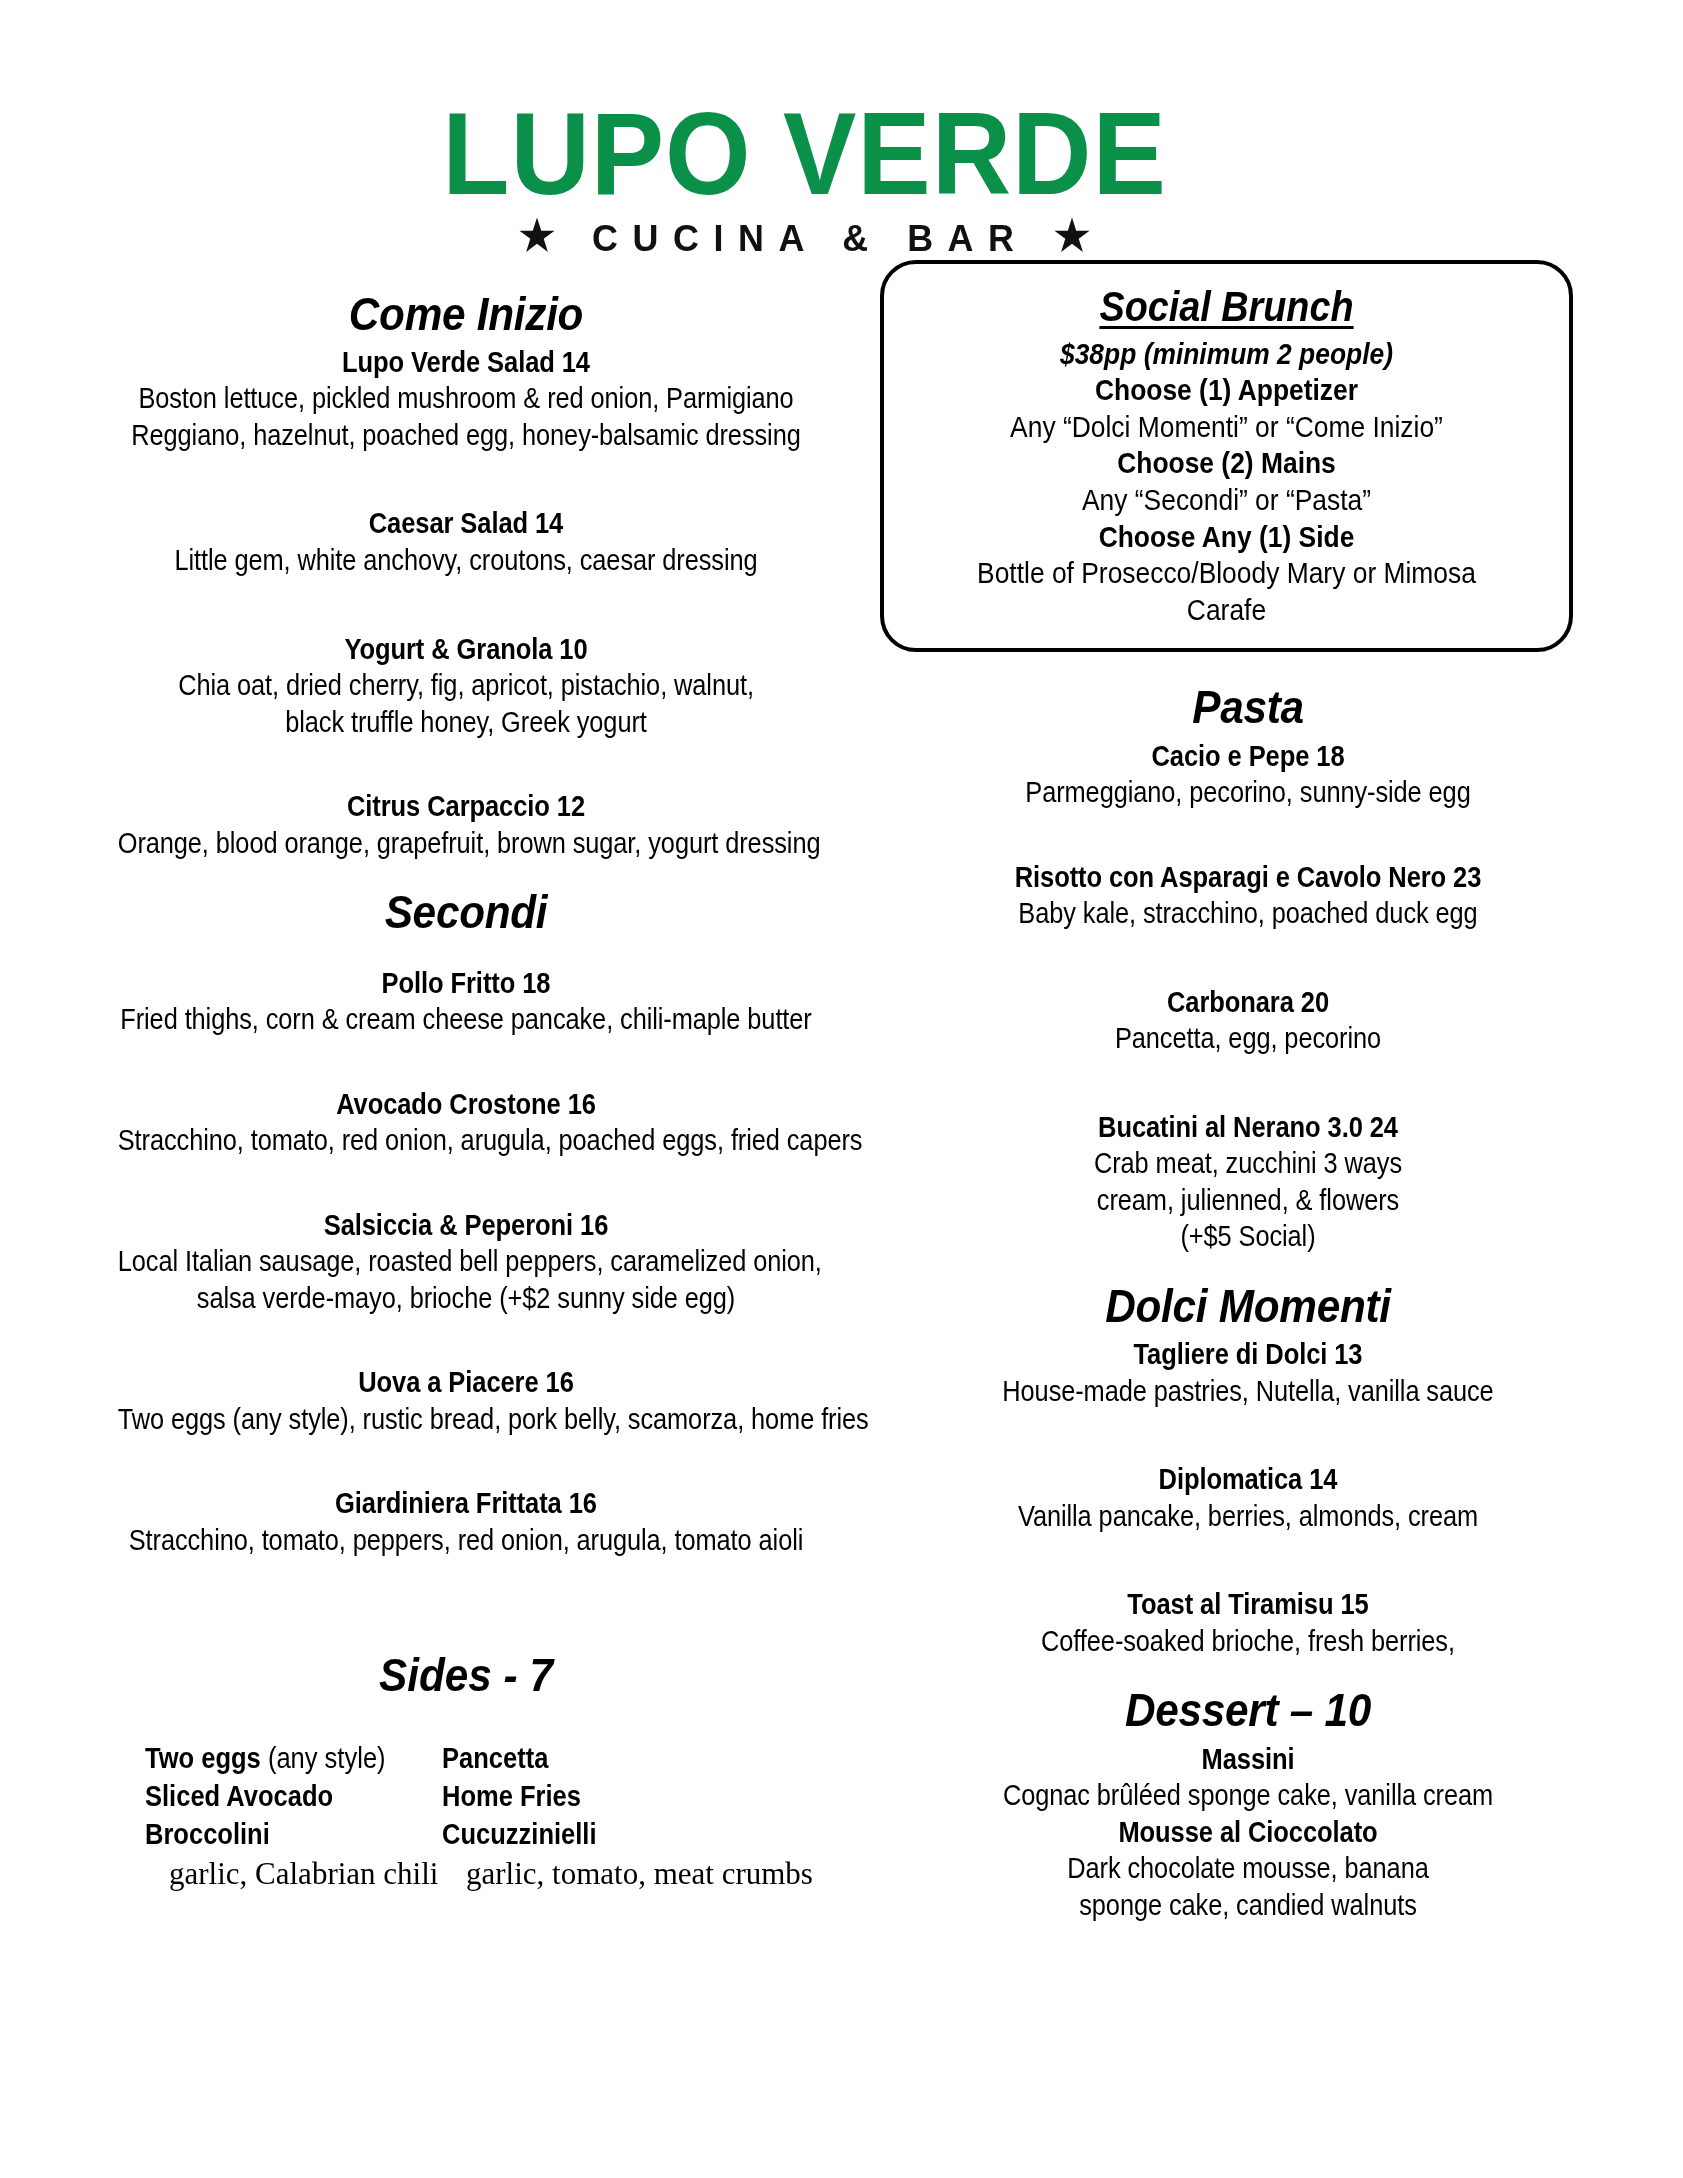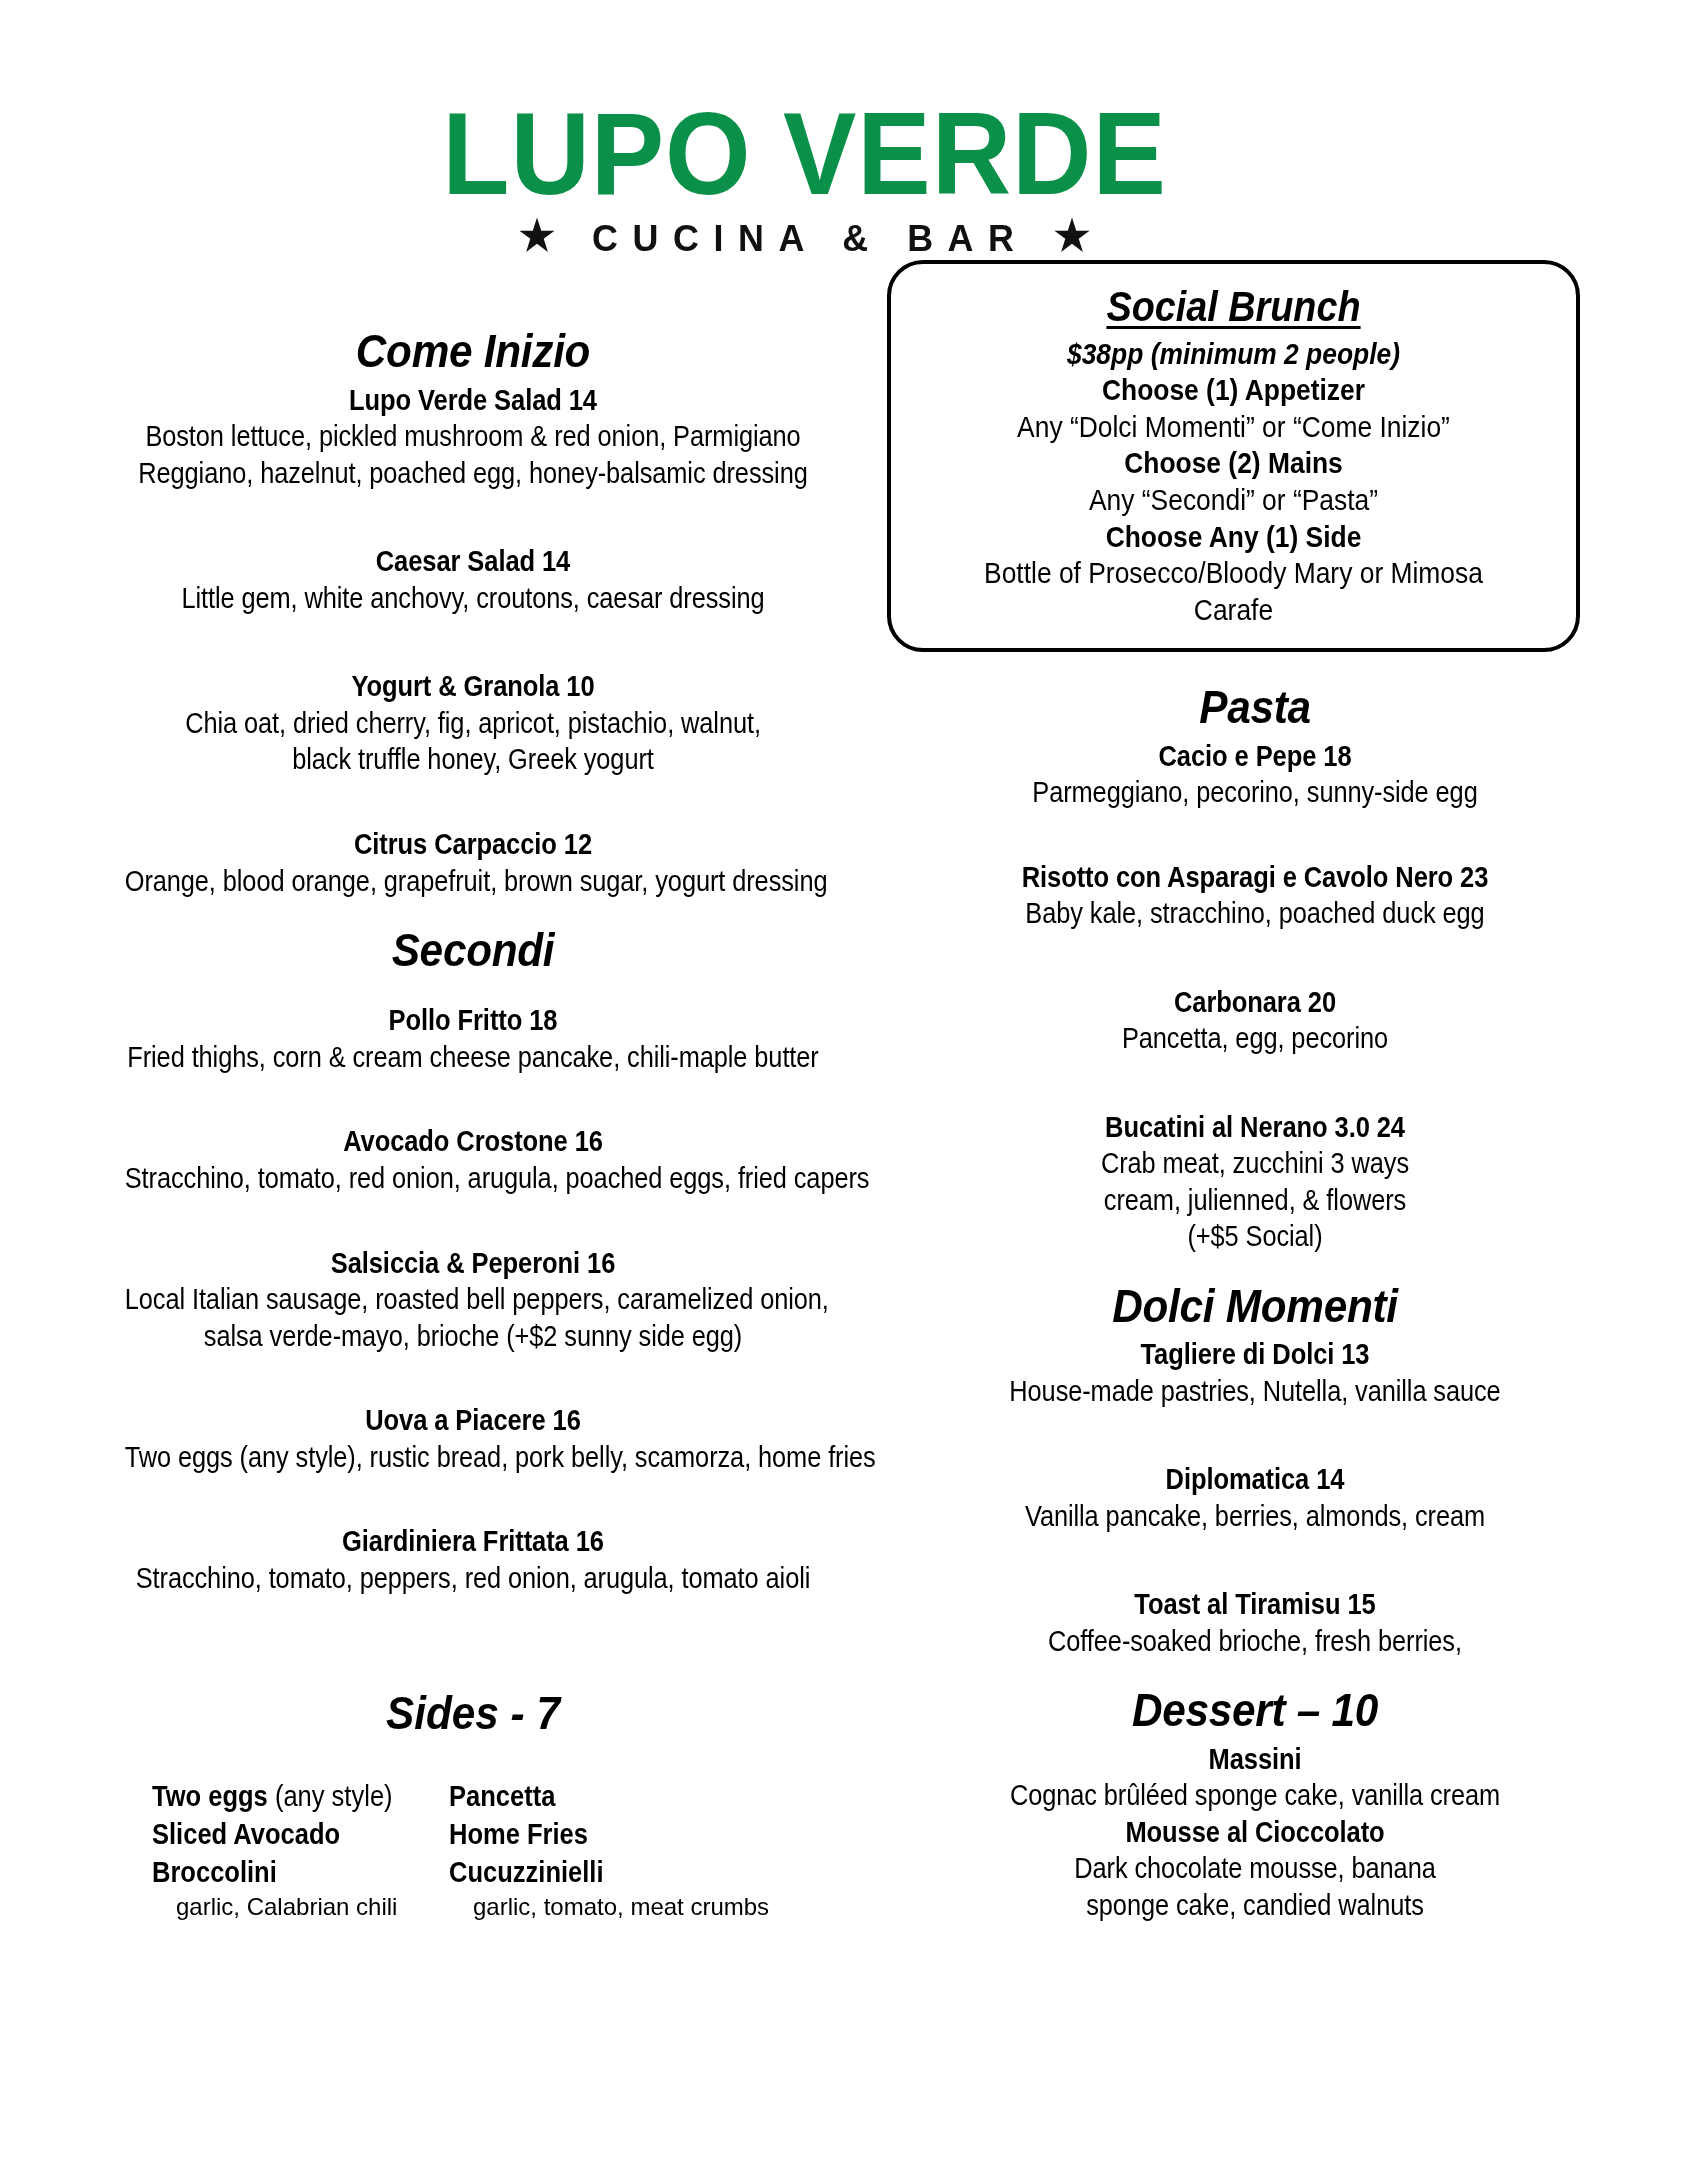--- a/index.html
+++ b/index.html
@@ -61,24 +61,23 @@
   }
   .brand-sub .sub-words {
     letter-spacing: 15px;
     padding-left: 12px;
   }
 
   
   .columns {
     position: relative;
     display: flex;
-    align-items: flex-end;
+    align-items: center;
     padding: 0 34px;
     box-sizing: border-box;
-    margin-left: 7px;
   }
   .col-left {
     width: 830px;
     flex: 0 0 830px;
     padding-left: 34px;
     box-sizing: border-box;
   }
   .col-right {
     width: 752px;
     flex: 0 0 752px;
@@ -194,23 +193,23 @@
     line-height: 1.3;
     transform: scaleX(0.88);
     transform-origin: left center;
     white-space: nowrap;
     margin: 0;
   }
   .side-line .paren {
     font-weight: normal;
   }
   .side-sub {
-    font-family: Liberation Sans, sans-serif;
+    font-family: Liberation Serif, serif;
     font-weight: normal;
-    font-size: 24px;
+    font-size: 31px;
     line-height: 1.34;
     white-space: nowrap;
     margin: 0;
     padding-left: 24px;
   }
   .gap-22 { height: 22px; }
   .gap-26 { height: 26px; }
   .gap-30 { height: 30px; }
   .gap-90 { height: 89px; }
 </style>

